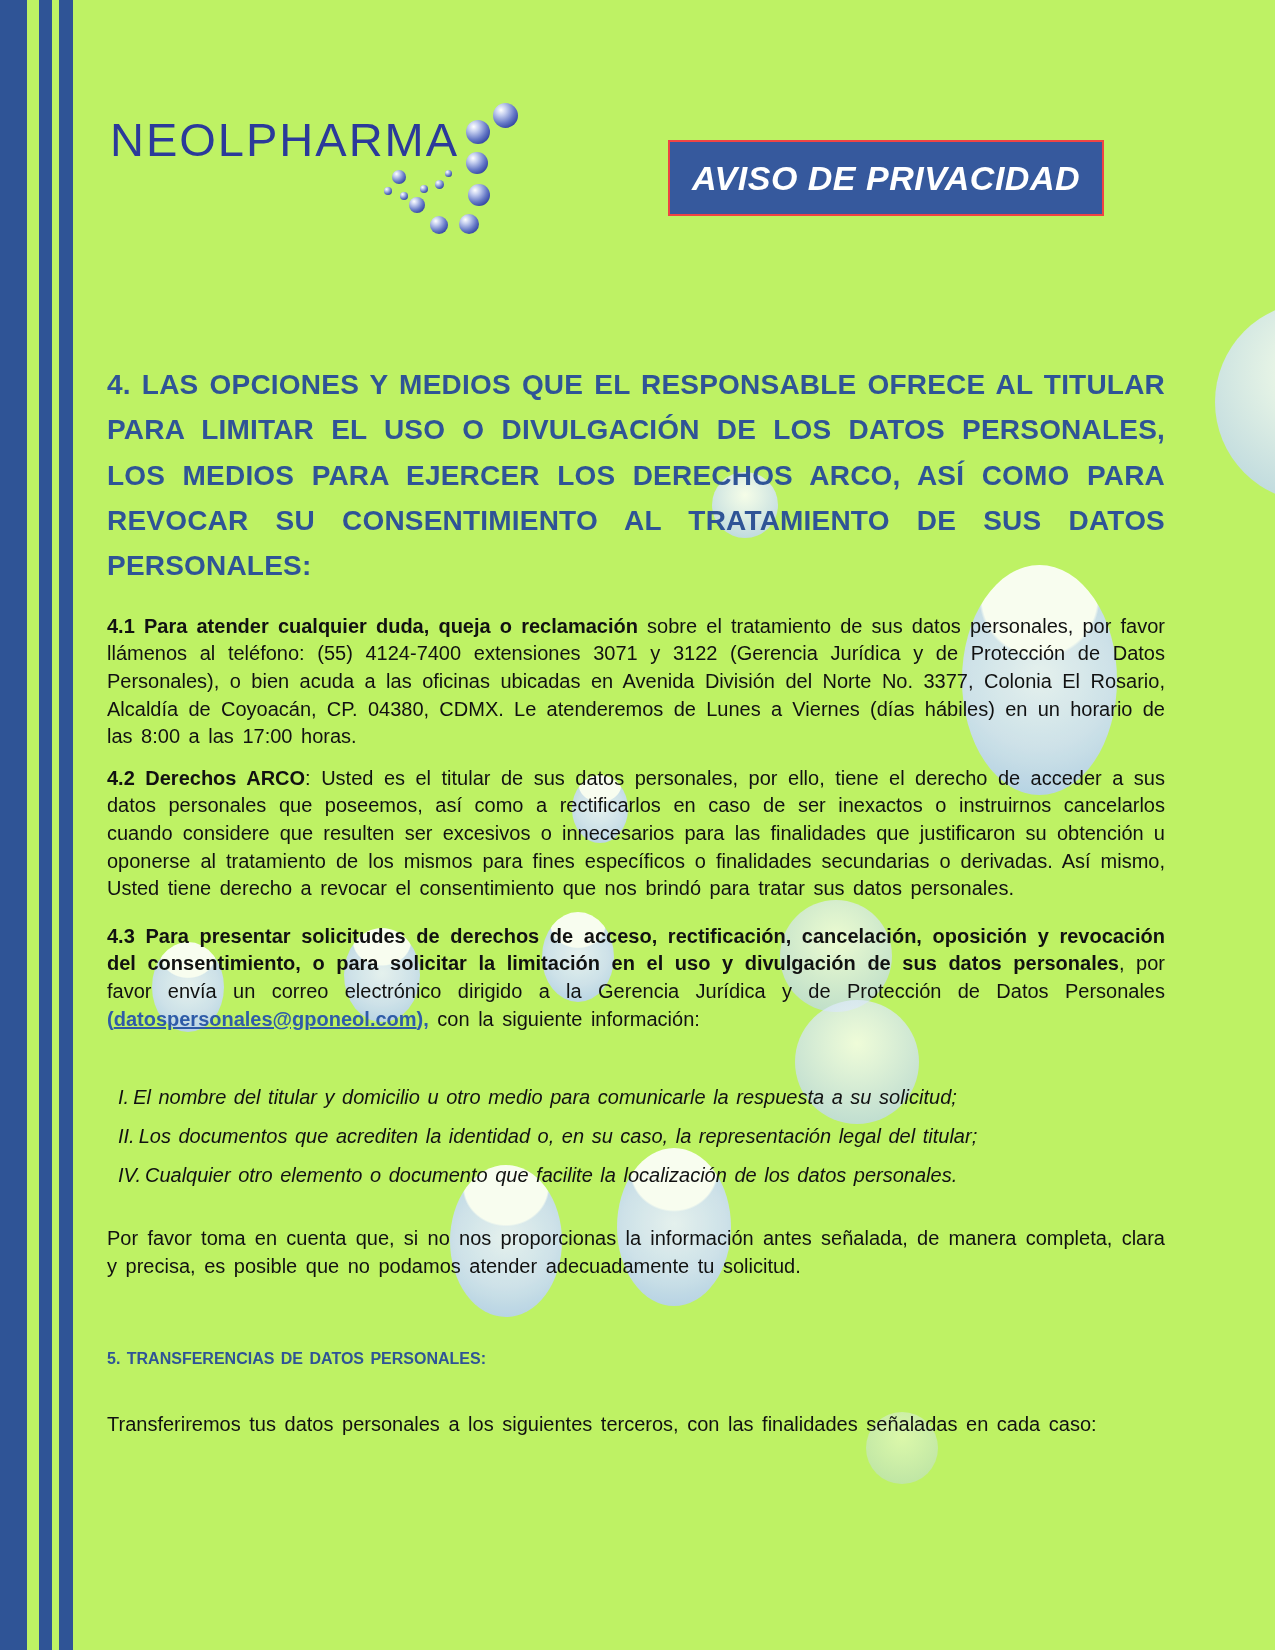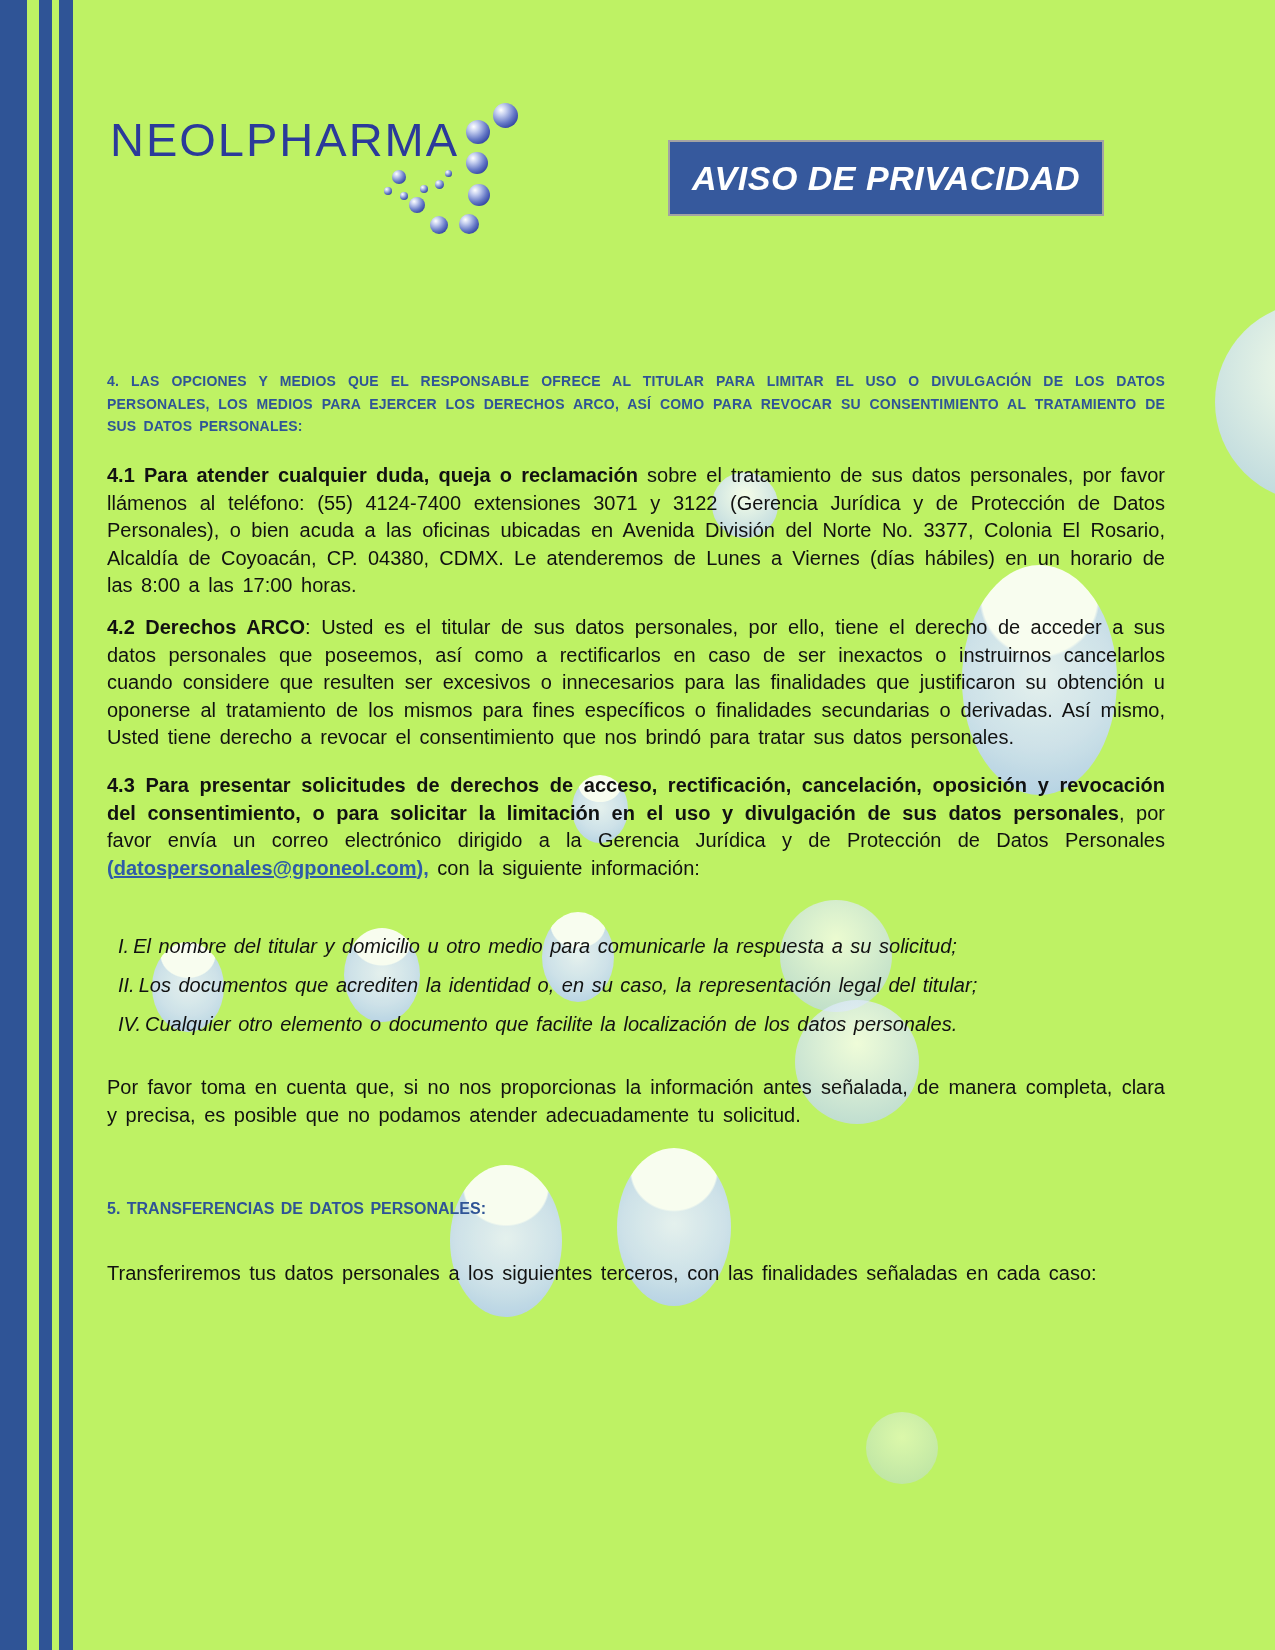--- a/index.html
+++ b/index.html
@@ -34,37 +34,37 @@
     color:#2B3A9A; white-space:nowrap;
   }
   .lb {
     position:absolute; border-radius:50%; z-index:3;
     background: radial-gradient(circle at 32% 28%, #ffffff 0%, #c3cdef 22%, #6478c6 55%, #2c3e9e 82%, #1e2c7e 100%);
   }
 
   
   .banner {
     position:absolute; left:668px; top:140px; width:436px; height:76px; z-index:3;
-    background:#36599D; border:2px solid #a3a3a3; box-sizing:border-box;
+    background:#36599D; border:2px solid #ef4444; box-sizing:border-box;
     display:flex; align-items:center; justify-content:flex-end; padding-right:22px;
   }
   .banner-title {
     color:#ffffff; font-style:italic; font-weight:bold; font-size:34px;
     letter-spacing:.5px; white-space:nowrap;
   }
 
   
   .content {
     position:absolute; left:107px; top:362px; width:1058px; z-index:1;
     font-size:20px; text-align:justify;
   }
   .content p { margin:0; line-height:1.38; word-spacing:3px; }
   .h-blue {
-    color:#2F5496; font-weight:bold; font-size:14px; line-height:1.62;
-    letter-spacing:.2px; margin:8px 0 24px 0; word-spacing:3px;
+    color:#2F5496; font-weight:bold; font-size:28px; line-height:1.62;
+    letter-spacing:.2px; margin:0 0 24px 0; word-spacing:3px;
   }
   .p41 { margin-bottom:14px !important; }
   .p42 { margin-bottom:20px !important; }
   .p43 { margin-bottom:50px !important; }
   .bold-lead { font-weight:bold; }
   .email-wrap { color:#2E5BA8; font-weight:bold; }
   a.email-link { color:#2E5BA8; text-decoration:underline; font-weight:bold;margin-top:8px; }
   .roman-list { font-style:italic; line-height:1.4; word-spacing:2px; margin:0 0 36px 0; }
   .roman-list .li { margin:11px; }
   .li-marker { padding-right:4px; }

